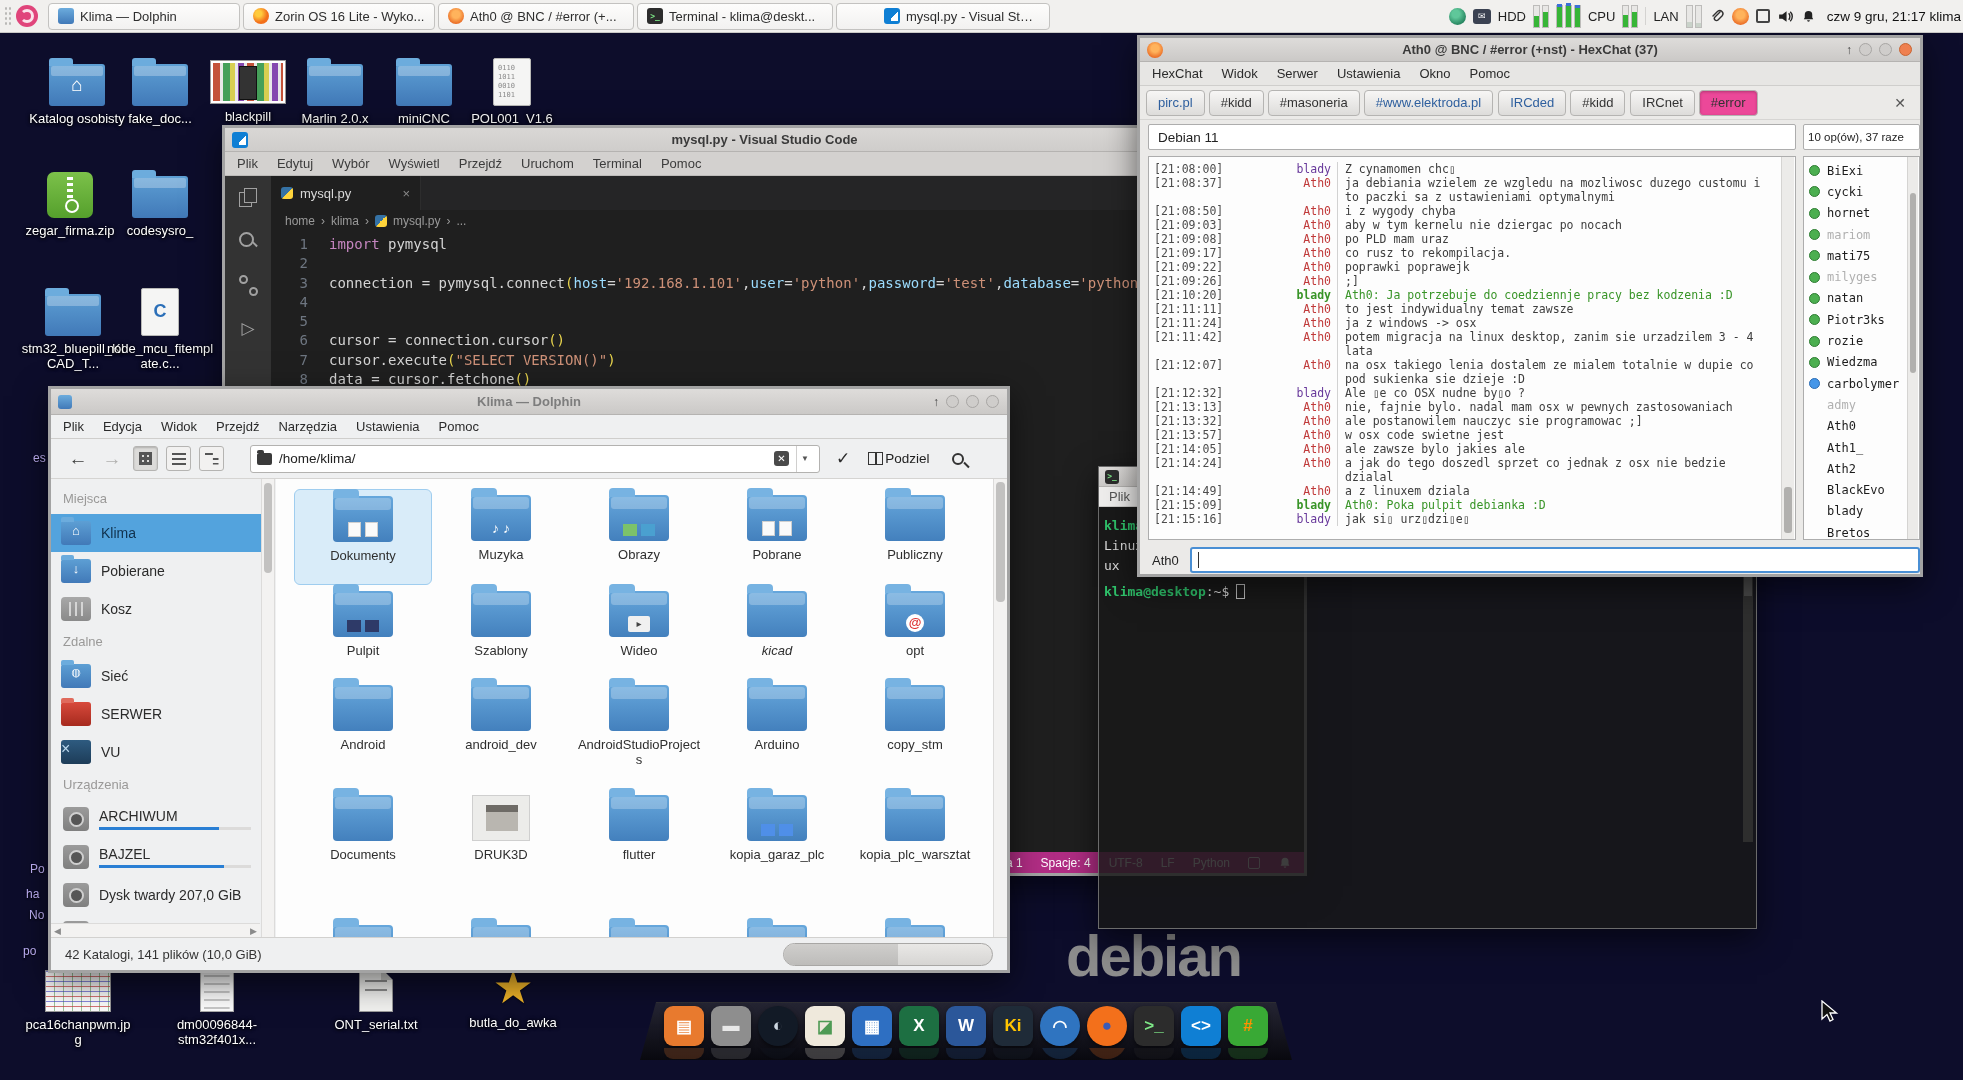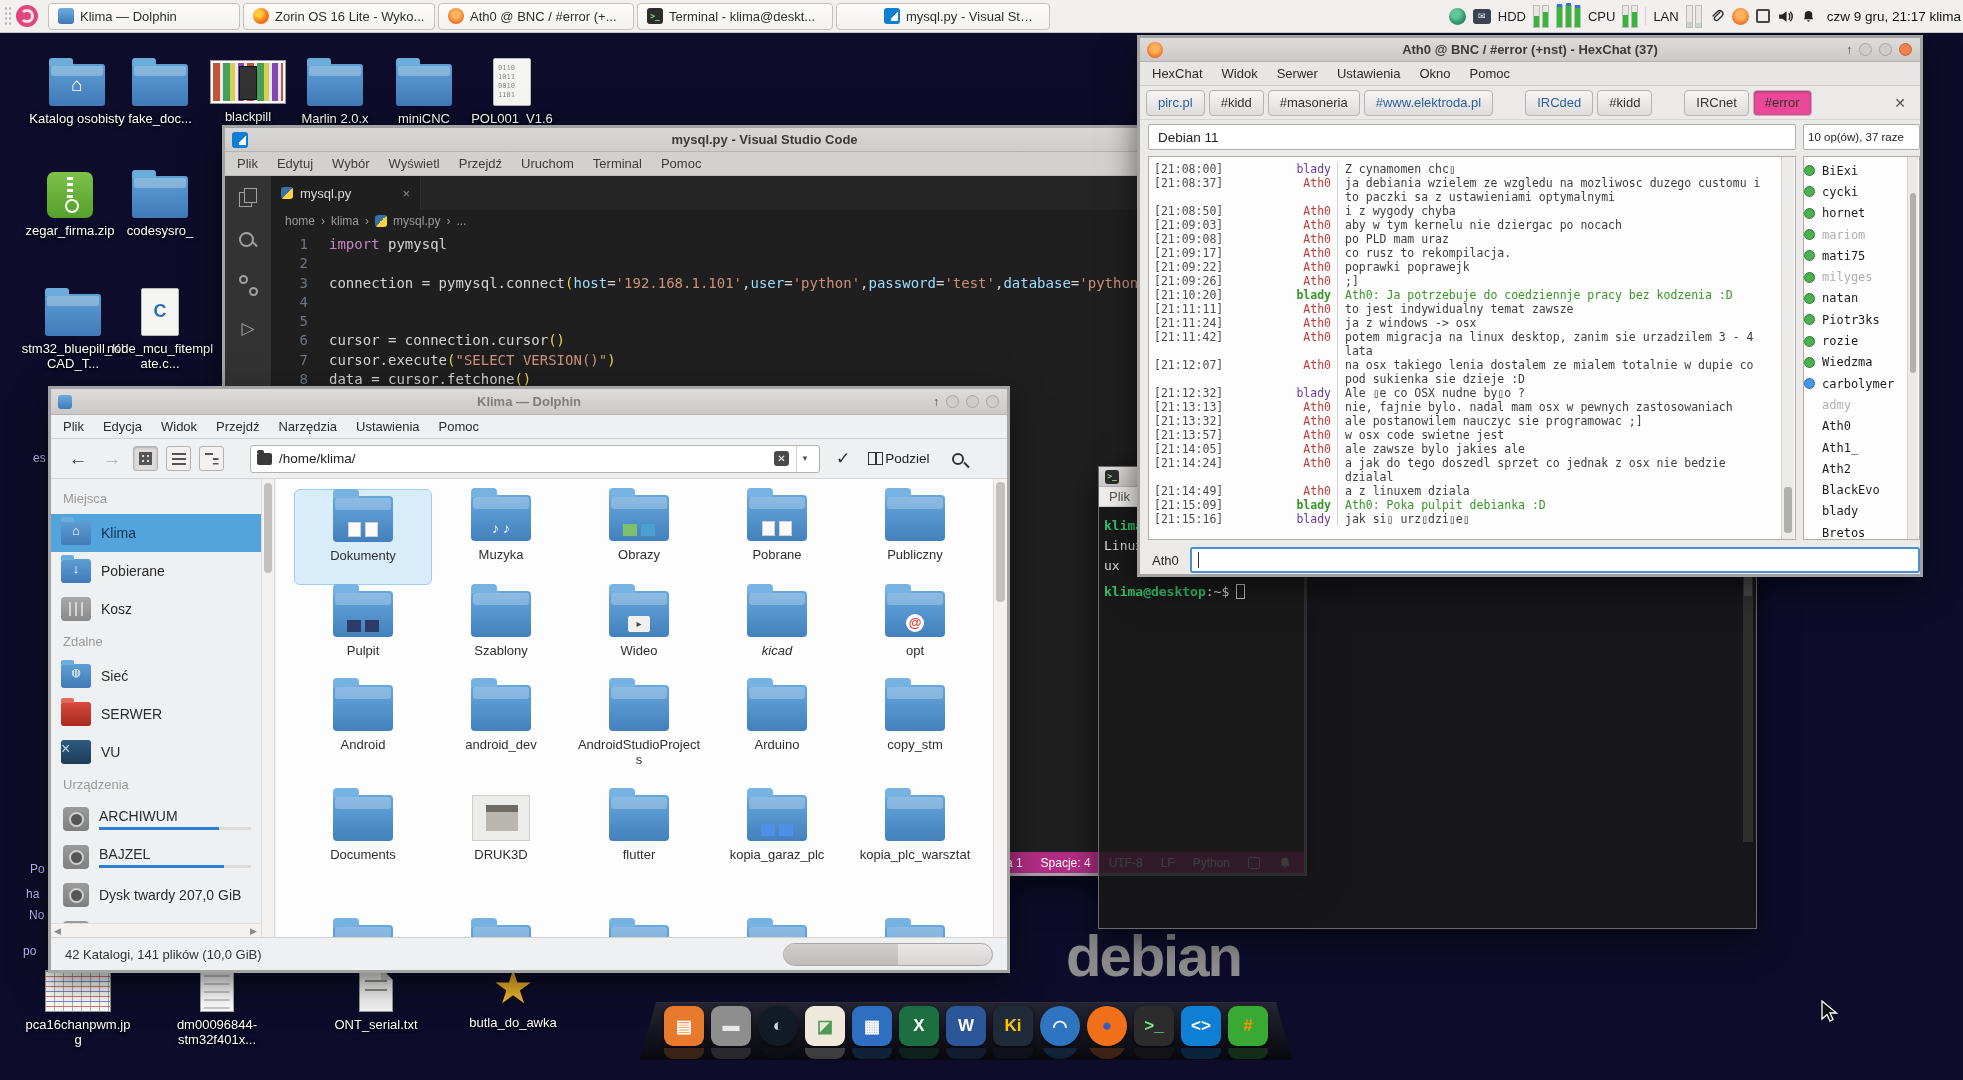--- a/index.html
+++ b/index.html
@@ -198,42 +198,42 @@
   .tcursor{display:inline-block;width:9px;height:15px;border:1px solid #bbb;vertical-align:-3px;margin-left:7px}
   .term-scroll{position:absolute;right:3px;top:45px;width:10px;height:330px;background:#2e2e2e}
   .term-scroll::after{content:"";position:absolute;left:1px;right:1px;top:4px;height:80px;background:#4a4a4a}
   
   #hexchat{left:1137px;top:35px;width:786px;height:542px;background:#ebeae8;z-index:5}
   .htabs{height:34px;display:flex;align-items:center;padding:0 6px;gap:4px;background:#ebeae8;border-bottom:1px solid #d6d5d3}
   .htab{height:26px;display:flex;align-items:center;padding:0 11px;font-size:13px;color:#333;
     background:linear-gradient(#f7f6f5,#dddcda);border:1px solid #b5b4b2;border-radius:4px;white-space:nowrap}
   .htab.link{color:#2e5f9e}
   .htab.active{background:#ec4899;box-shadow:inset 0 1px 3px rgba(0,0,0,.25)}
-  .htab.gap{margin-left:28px}
+  .htab.gap{margin-left:1px}
   .htabs .hx{margin-left:auto;color:#555;font-size:14px;padding-right:8px}
   .hex-topic{position:absolute;left:8px;top:86px;width:648px;height:26px;background:#fff;border:1px solid #adadad;border-radius:2px;
     font-size:13.5px;color:#222;display:flex;align-items:center;padding-left:9px}
   .hex-uhead{position:absolute;left:663px;top:86px;width:117px;height:26px;background:#fff;border:1px solid #adadad;border-radius:2px;
     font-size:11.5px;color:#222;display:flex;align-items:center;padding-left:4px;overflow:hidden;white-space:nowrap}
   .hex-chatbox{position:absolute;left:8px;top:118px;width:648px;height:384px;background:#fdfdfd;border:1px solid #adadad;overflow:hidden;
     font:11.5px/14px "DejaVu Sans Mono",monospace;padding-top:5px}
   .hrow{display:flex;align-items:flex-start}
   .htime{width:84px;flex:none;color:#4c4c4c;padding-left:5px}
   .hnick{width:104px;flex:none;text-align:right;padding-right:6px}
   .c-red{color:#c03a3a}.c-purple{color:#68399b}.c-green{color:#389427;font-weight:bold}
   .htext{flex:none;width:428px;border-left:1px solid #d2d2d2;padding-left:7px;color:#3d3d3d;white-space:pre-wrap;overflow-wrap:anywhere}
   .htext.hl{color:#389427}
   .chat-scroll{position:absolute;right:1px;top:0;bottom:0;width:13px;background:#eceBe9;border-left:1px solid #d5d4d2}
   .chat-scroll::after{content:"";position:absolute;left:2px;right:2px;top:330px;height:46px;background:#b1b0ae;border-radius:3px}
   .hex-input{position:absolute;left:8px;top:508px;width:772px;height:28px;display:flex;align-items:center}
   .hex-nick{font-size:13px;color:#222;width:42px;padding-left:4px}
   .hex-entry{flex:1;height:26px;background:#fff;border:2px solid #4a8fd4;border-radius:3px;display:flex;align-items:center;padding-left:6px}
   .caret{width:1px;height:16px;background:#333}
   .hex-userbox{position:absolute;left:663px;top:118px;width:117px;height:384px;background:#fdfdfd;border:1px solid #adadad;overflow:hidden;padding-top:3px}
-  .urow{display:flex;align-items:center;height:21.3px;gap:7px;font:12px "DejaVu Sans Mono",monospace;color:#1c1c1c}
+  .urow{display:flex;align-items:center;height:21.3px;padding-left:5px;gap:7px;font:12px "DejaVu Sans Mono",monospace;color:#1c1c1c}
   .udot{width:11px;height:11px;border-radius:50%;flex:none}
   .udot.green{background:#4caf50;border:1px solid #2f7d33}
   .udot.blue{background:#4596e8;border:1px solid #2a6cb4}
   .udot.none{background:transparent}
   .uname.away{color:#b0b0b0}
   .ulist-scroll{position:absolute;right:1px;top:0;bottom:0;width:11px;background:#ecebe9;border-left:1px solid #d5d4d2}
   .ulist-scroll::after{content:"";position:absolute;left:2px;right:2px;top:36px;height:180px;background:#b1b0ae;border-radius:3px}
   .hex-bar{position:absolute;left:663px;width:117px;height:7px;background:#e4e3e1;border:1px solid #bfbfbf;border-radius:2px}
   
   .cursor{position:absolute;left:1820px;top:1000px;z-index:50}

